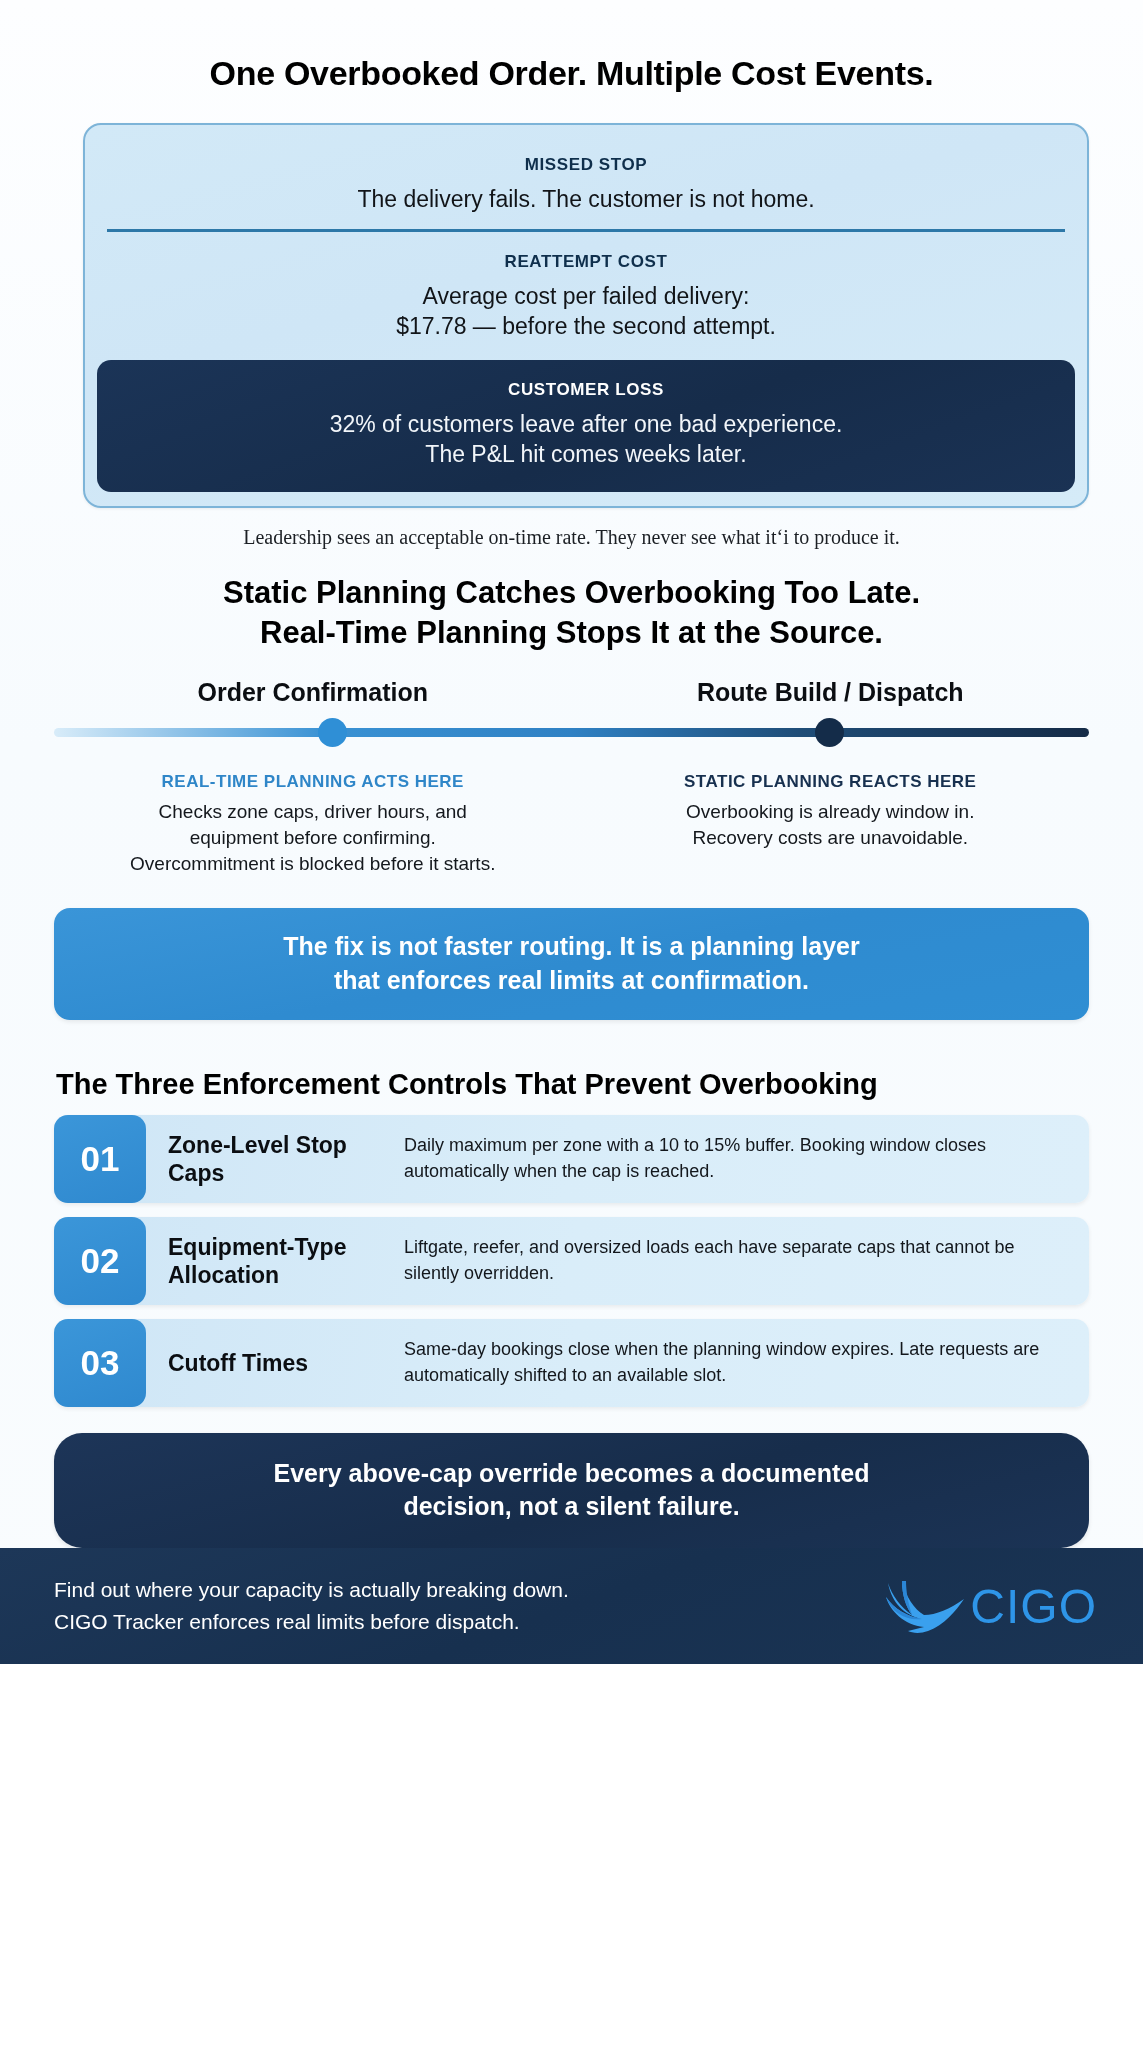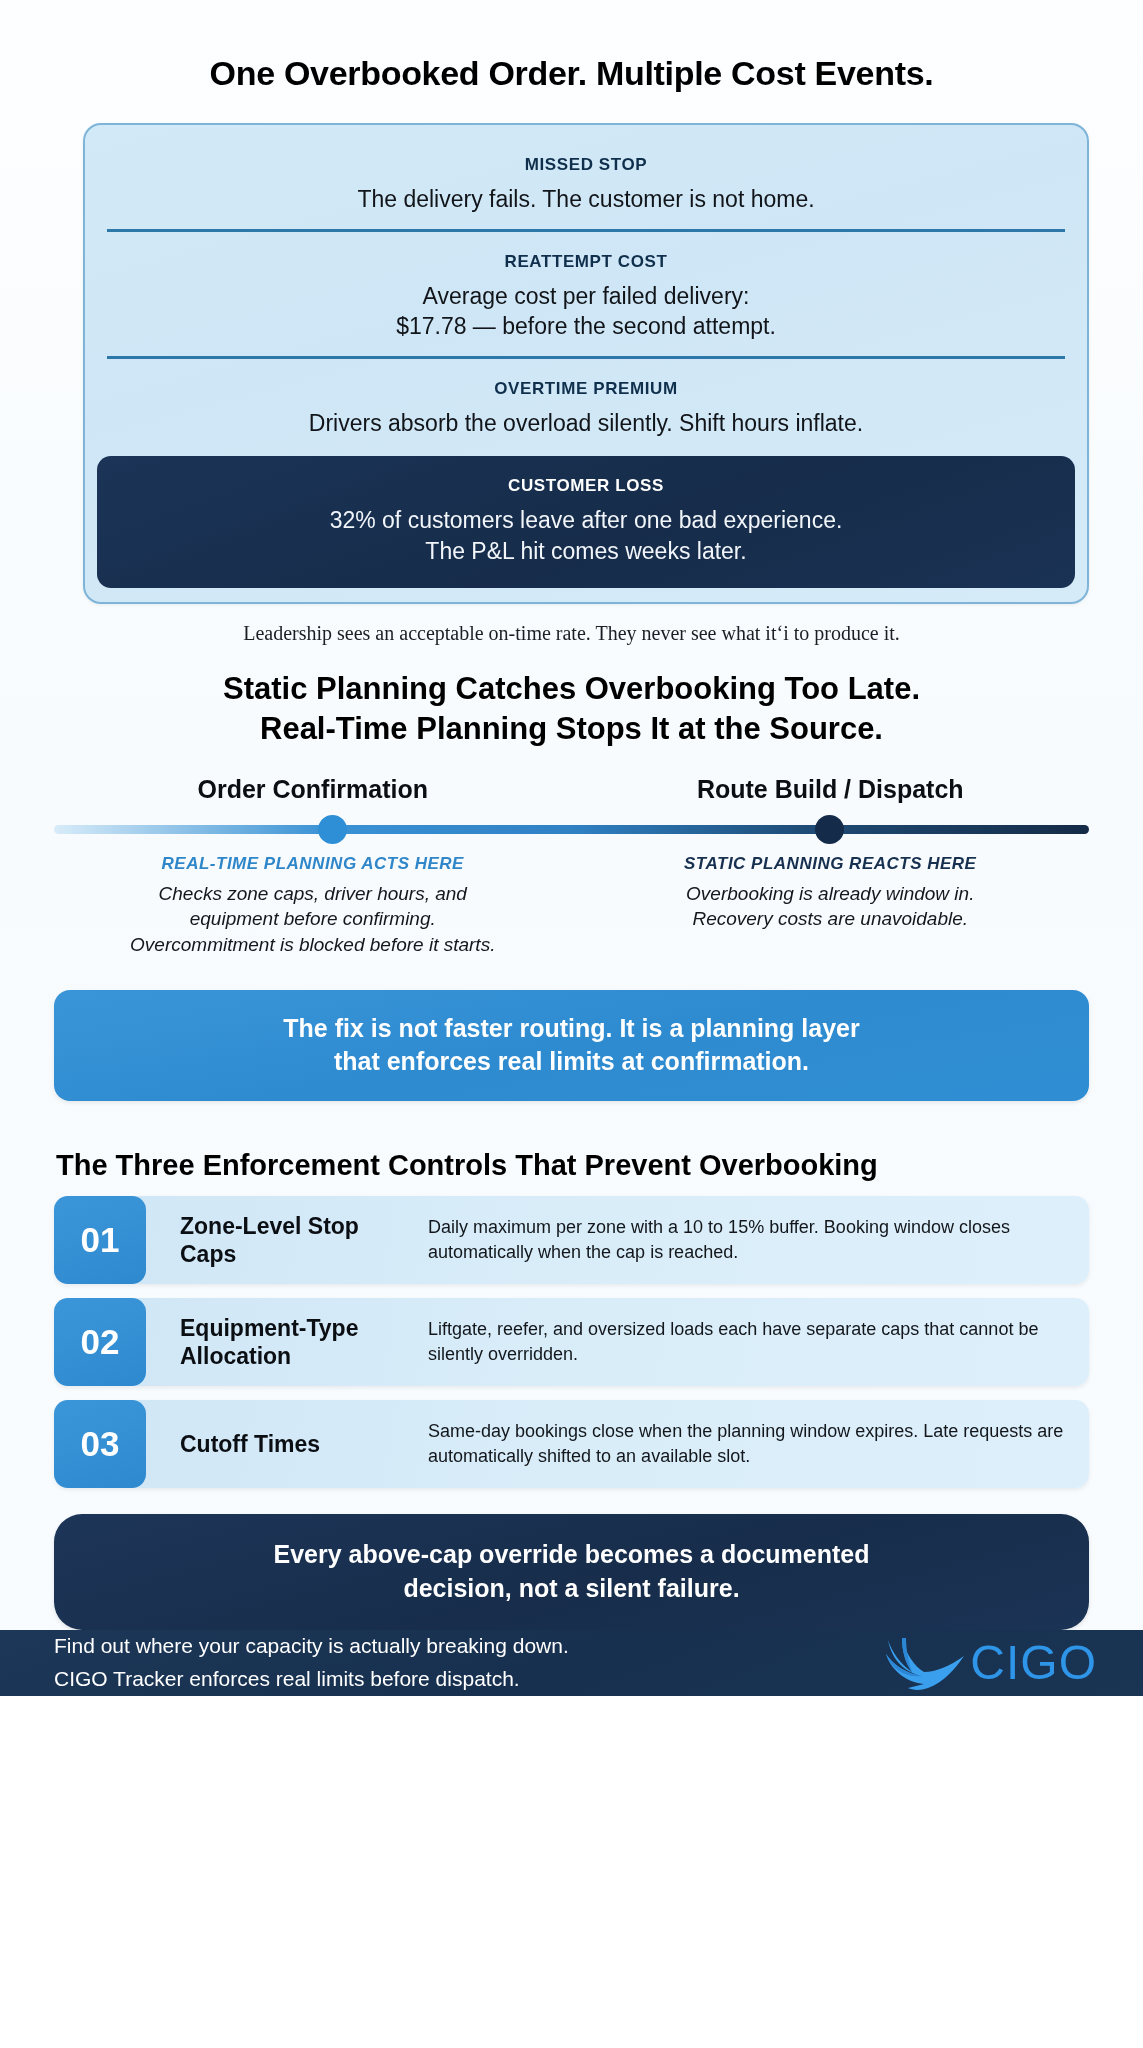--- a/index.html
+++ b/index.html
@@ -95,21 +95,21 @@
     background: linear-gradient(90deg, #d8ecf9 0%, #3a92d4 26%, #2f81c4 50%, #1f4d78 72%, #152b47 100%);
   }
   .tl-dot {
     position: absolute;
     top: 3px;
     width: 29px; height: 29px;
     border-radius: 50%;
   }
   .tl-dot-left { left: 25.5%; background: #2f8fd6; }
   .tl-dot-right { left: 73.5%; background: #142c49; }
-  .tl-cols { display: flex; margin-top: 8px; font-style: italic; }
+  .tl-cols { display: flex; margin-top: 23px; }
   .tl-col { flex: 1; text-align: center; padding: 0 14px; }
   .tl-kicker {
     font-size: 17px;
     font-weight: bold;
     letter-spacing: 0.5px;
     margin-bottom: 7px;
   }
   .tl-kicker.left { color: #2f86c8; }
   .tl-kicker.right { color: #17304f; }
   .tl-body { font-size: 19px; color: #14181d; line-height: 1.35; }
@@ -134,21 +134,20 @@
     margin: 48px 0 0 56px;
   }
   .ctrl-row {
     margin: 14px 54px 0 54px;
     display: flex;
     align-items: stretch;
     background: linear-gradient(100deg, #cfe6f6 0%, #d9edf9 50%, #ddeffa 100%);
     border-radius: 14px;
     min-height: 88px;
     box-shadow: 0 2px 4px rgba(0,0,0,0.07);
-    gap: 12px;
   }
   .ctrl-num {
     width: 92px;
     flex: none;
     border-radius: 14px;
     background: linear-gradient(160deg, #3b96d9 0%, #2f89cf 100%);
     color: #ffffff;
     font-size: 35px;
     font-weight: bold;
     display: flex;
@@ -214,24 +213,20 @@
       <div class="cost-label">MISSED STOP</div>
       <div class="cost-desc">The delivery fails. The customer is not home.</div>
     </div>
 
     <div class="cost-item">
       <div class="cost-label">REATTEMPT COST</div>
       <div class="cost-desc">Average cost per failed delivery:</div>
       <div class="cost-desc">$17.78 — before the second attempt.</div>
     </div>
 
-    <div class="cost-item">
-      <div class="cost-label">OVERTIME PREMIUM</div>
-      <div class="cost-desc">Drivers absorb the overload silently. Shift hours inflate.</div>
-    </div>
 
     <div class="cost-item cost-item-dark">
       <div class="cost-label">CUSTOMER LOSS</div>
       <div class="cost-desc">32% of customers leave after one bad experience.</div>
       <div class="cost-desc">The P&amp;L hit comes weeks later.</div>
     </div>
 
   </div>
 
   <div class="card-caption">Leadership sees an acceptable on-time rate. They never see what it‘i to produce it.</div>

